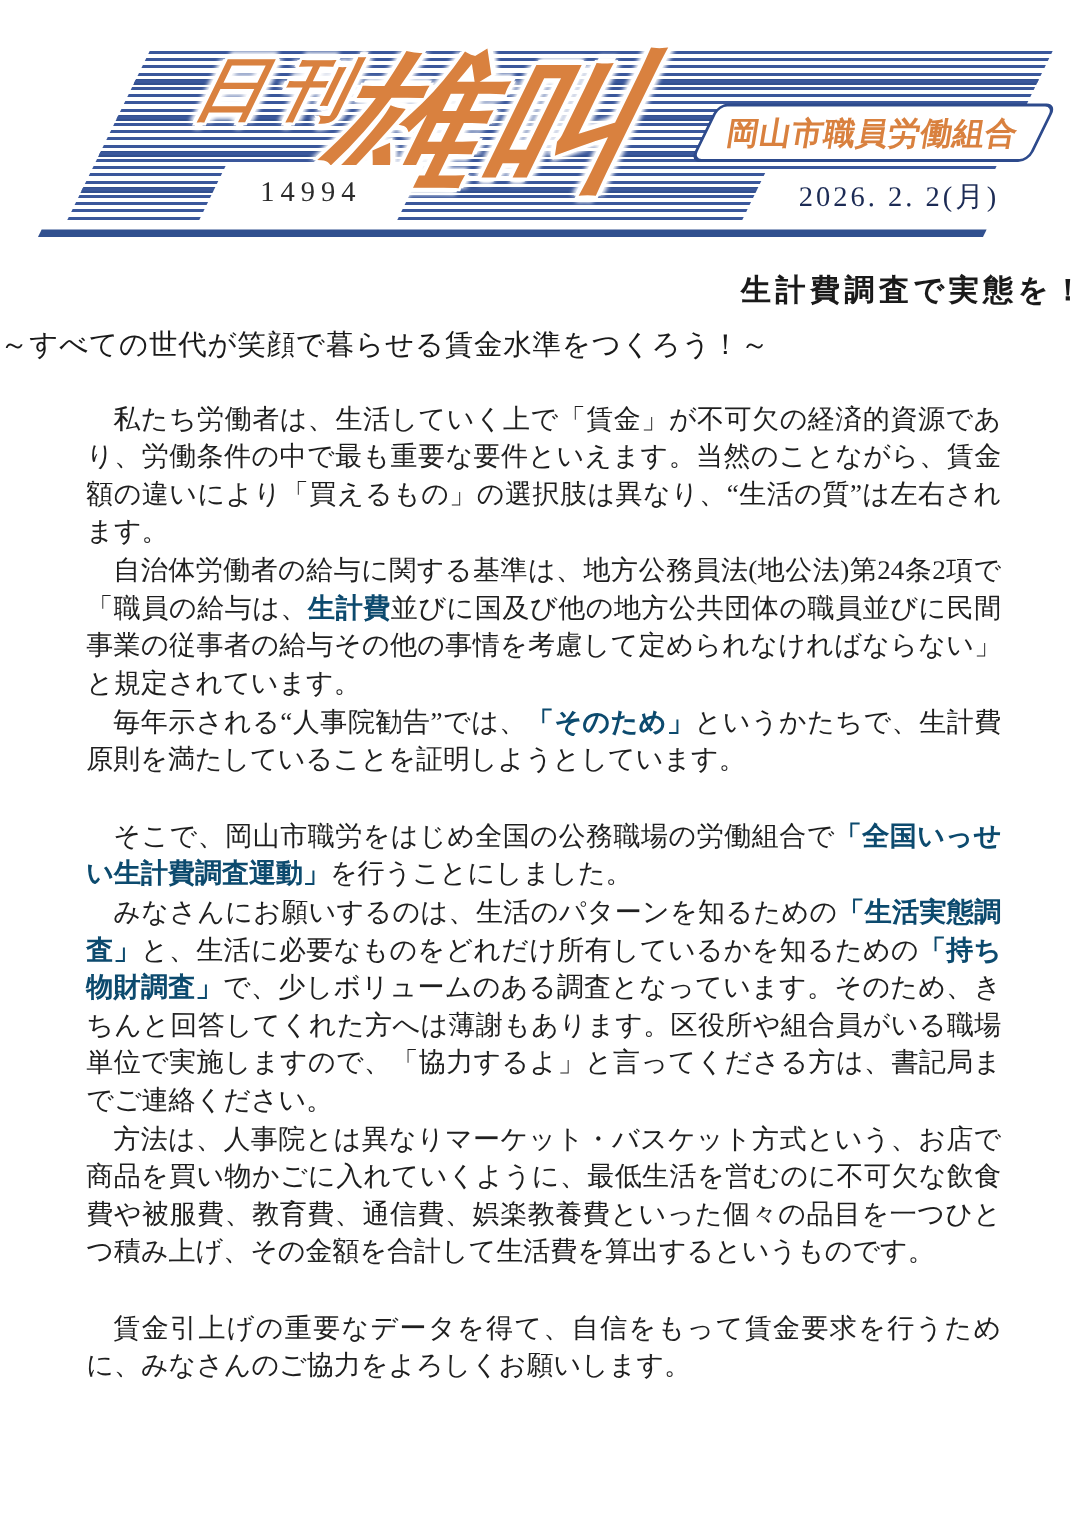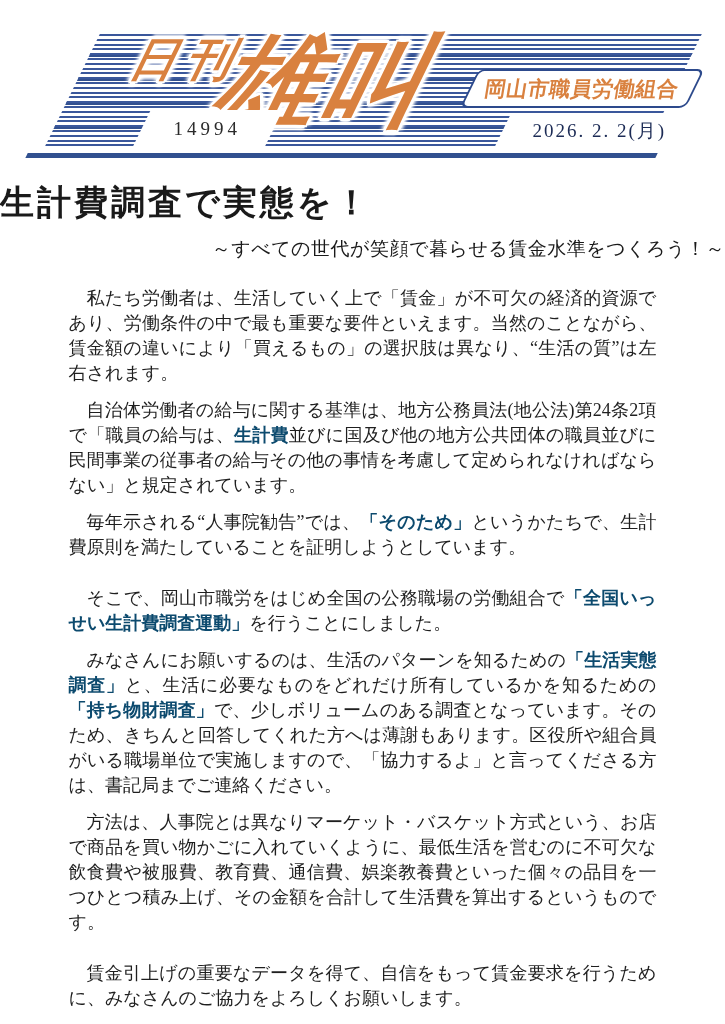--- a/index.html
+++ b/index.html
@@ -61,34 +61,34 @@
     display:flex;align-items:center;justify-content:center;z-index:3;
   }
   .date-box .txt{
     display:inline-block;transform:skewX(26deg);
     font-size:19px;color:#1c2b55;letter-spacing:2px;white-space:nowrap;
   }
 
   
   main{position:absolute;left:0;top:180px;width:725px;}
   h1{
-    margin:0 0 10px;text-align:left;
+    margin:0 0 10px;text-align:right;
     font-family:"Liberation Sans","DejaVu Sans",sans-serif;font-weight:bold;
-    font-size:34px;letter-spacing:3px;color:#1a1a1a;
+    font-size:20px;letter-spacing:3px;color:#1a1a1a;
   }
   h2{
-    margin:0 0 24px;text-align:right;
+    margin:0 0 24px;text-align:left;
     font-family:"Liberation Sans","DejaVu Sans",sans-serif;font-weight:normal;
     font-size:19px;letter-spacing:0.5px;color:#1a1a1a;
   }
   .body{
     width:612px;margin:0 auto;
     font-size:18px;line-height:25px;text-align:justify;color:#1f1f1f;
   }
-  .para{margin:12px;text-indent:1em;}
+  .para{margin:1px;text-indent:1em;}
   .para.gap{margin-top:26px;}
   .em{
     font-family:"Liberation Sans","DejaVu Sans",sans-serif;font-weight:bold;color:#0c4a6e;
   }
 </style>
 </head>
 <body>
 
 <div class="page">
 

